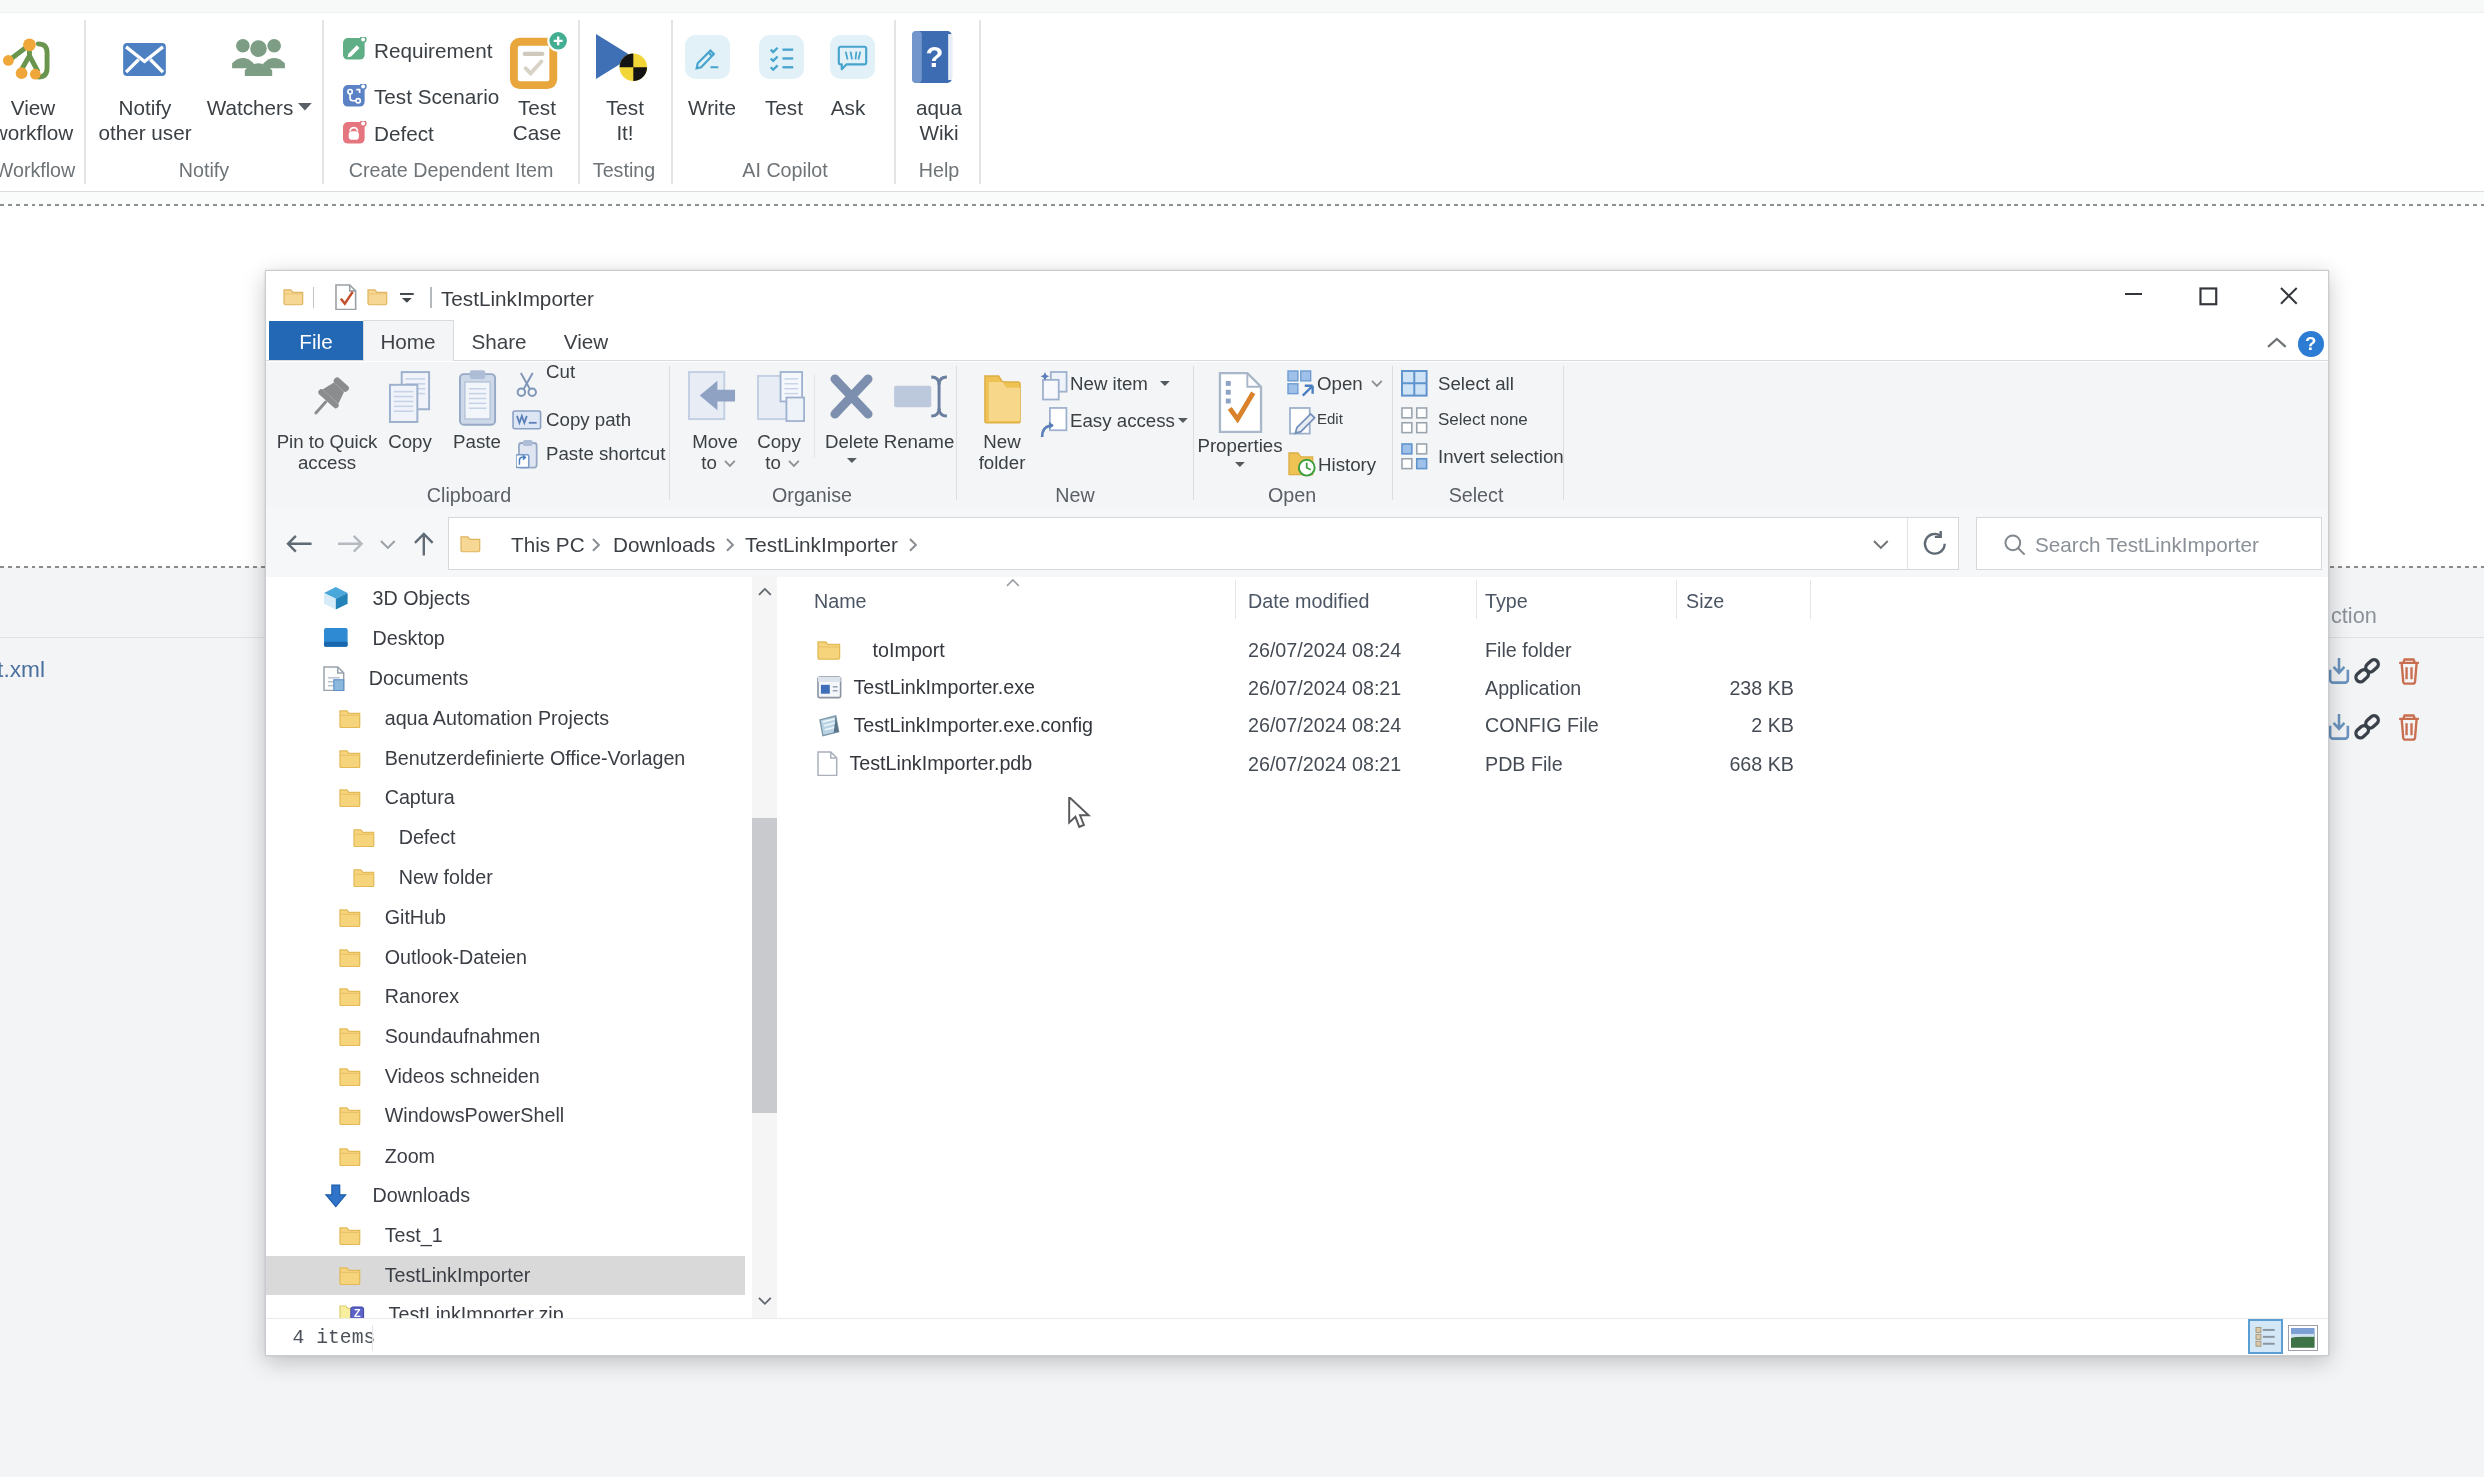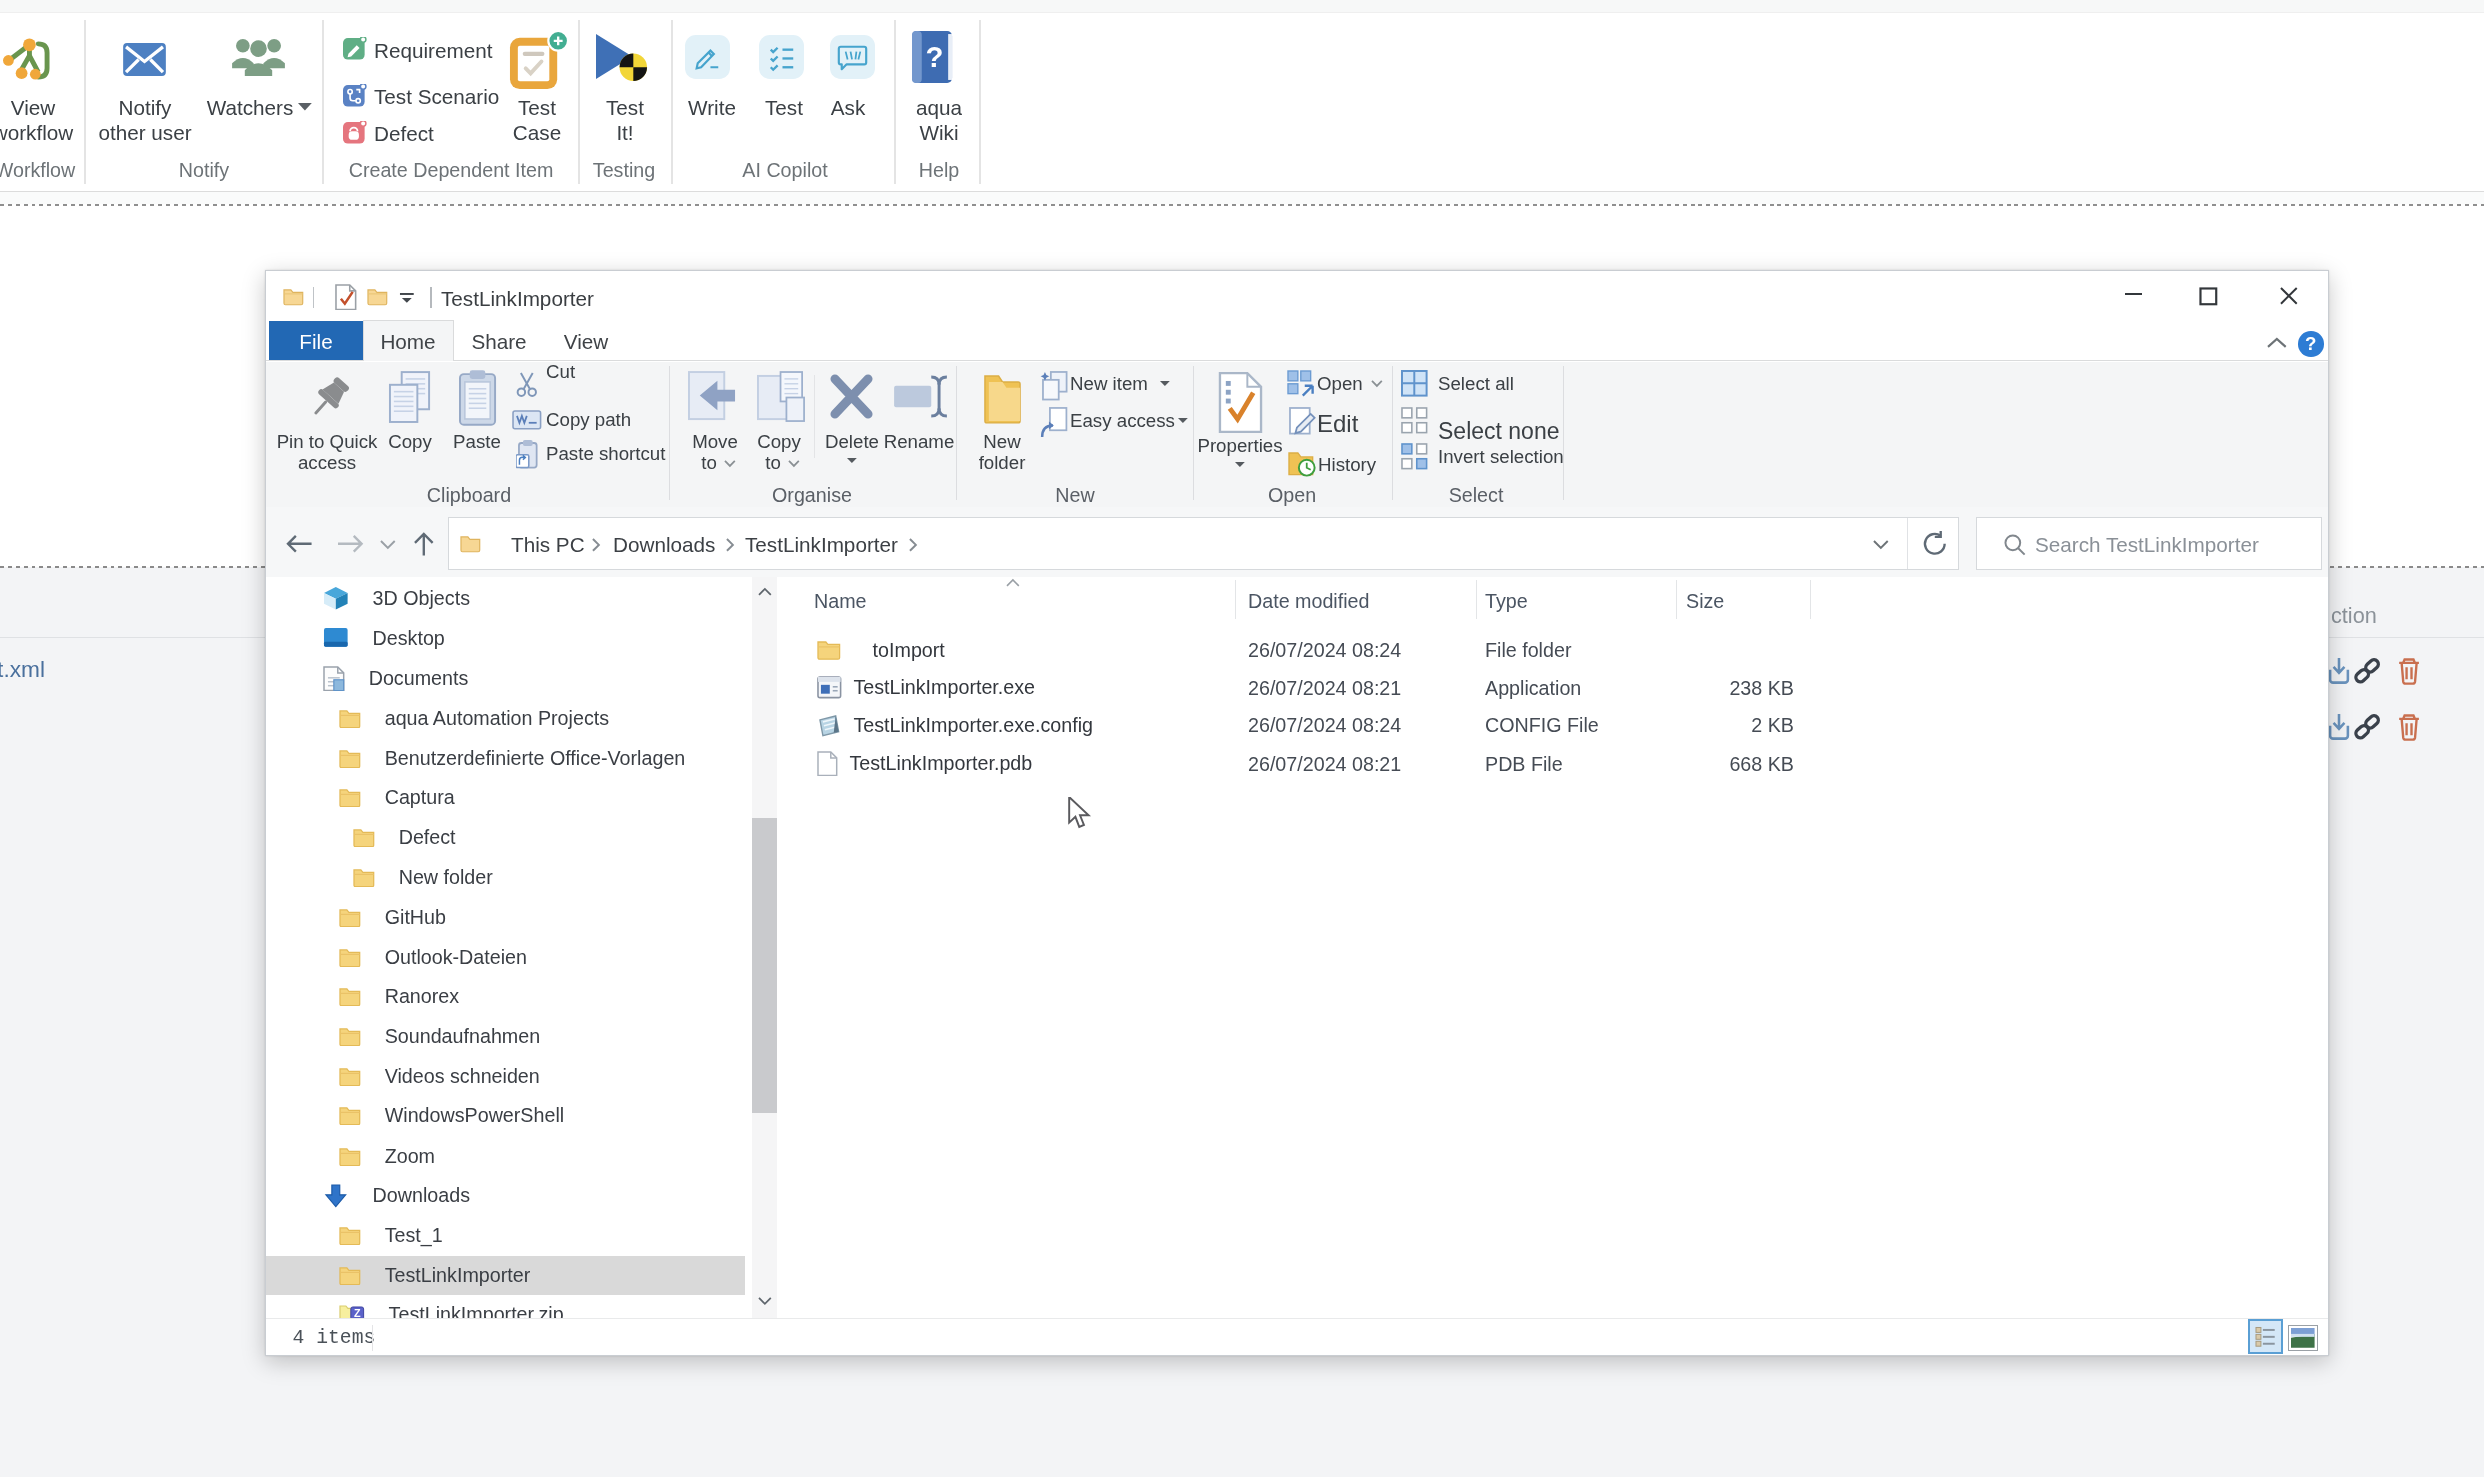--- a/index.html
+++ b/index.html
@@ -424,42 +424,42 @@
     <path d="M16 26 L26 16 M26 16 v8 M26 16 h-8" stroke="#4a7fc1" stroke-width="2.4" fill="none"></path>
   </svg>
   <div class="rtxt" style="left:1051px;top:102px;font-size:18.7px;">Open</div>
   <svg class="abs" style="left:1104px;top:108px;" width="13.8" height="9.9" viewBox="0 0 14 10">
         <path d="M2 2 L7 7 L12 2" fill="none" stroke="#8a9094" stroke-width="1.8"></path>
       </svg>
   <svg class="abs" style="left:1023px;top:136px;" width="27.6" height="27.6" viewBox="0 0 28 28">
     <rect x="1" y="1" width="20" height="26" fill="#fff" stroke="#9db0cd" stroke-width="1.8"></rect>
     <path d="M8 21 L22 7 l4 4 L12 25 l-5.5 1.5 z" fill="#e8edf4" stroke="#7591bb" stroke-width="1.8"></path>
   </svg>
-  <div class="rtxt" style="left:1051px;top:139px;font-size:24px;">Edit</div>
+  <div class="rtxt" style="left:1051px;top:139px;font-size:15px;">Edit</div>
   <svg class="abs" style="left:1022px;top:179px;" width="29.6" height="27.6" viewBox="0 0 30 28">
     <path d="M1 3 h9 l3 4 h12 v18 h-24 z" fill="#efc254" stroke="#dcae45" stroke-width="1.4"></path>
     <circle cx="19" cy="18" r="8" fill="#fff" stroke="#3e9e3e" stroke-width="2"></circle>
     <path d="M19 13 v5 l4 2" fill="none" stroke="#3e9e3e" stroke-width="1.8"></path>
   </svg>
   <div class="rtxt" style="left:1052px;top:183px;font-size:18.7px;">History</div>
 
   <svg class="abs" style="left:1135px;top:99px;" width="26.6" height="26.6" viewBox="0 0 27 27">
     <rect x="1" y="1" width="25" height="25" fill="#cfe3f7" stroke="#5f93cc" stroke-width="2"></rect>
     <path d="M13.5 1 v25 M1 13.5 h25" stroke="#5f93cc" stroke-width="2"></path>
   </svg>
   <div class="rtxt" style="left:1172px;top:102px;font-size:18.7px;">Select all</div>
   <svg class="abs" style="left:1135px;top:136px;" width="26.6" height="26.6" viewBox="0 0 27 27">
     <g fill="#fff" stroke="#9aa4ae" stroke-width="1.6">
           <rect x="1" y="1" width="10" height="10"></rect>
           <rect x="16" y="1" width="10" height="10"></rect>
           <rect x="1" y="16" width="10" height="10"></rect>
           <rect x="16" y="16" width="10" height="10"></rect>
         </g>
   </svg>
-  <div class="rtxt" style="left:1172px;top:139px;font-size:23px;margin-top:8px;">Select none</div>
+  <div class="rtxt" style="left:1172px;top:139px;font-size:17px;">Select none</div>
   <svg class="abs" style="left:1135px;top:172px;" width="26.6" height="26.6" viewBox="0 0 27 27">
     <g fill="#9fc0e8" stroke="#5f93cc" stroke-width="1.6">
           <rect x="1" y="1" width="10" height="10"></rect>
           <rect x="16" y="16" width="10" height="10"></rect>
         </g>
     <g fill="#fff" stroke="#9aa4ae" stroke-width="1.6">
           <rect x="16" y="1" width="10" height="10"></rect>
           <rect x="1" y="16" width="10" height="10"></rect>
         </g>
   </svg>

